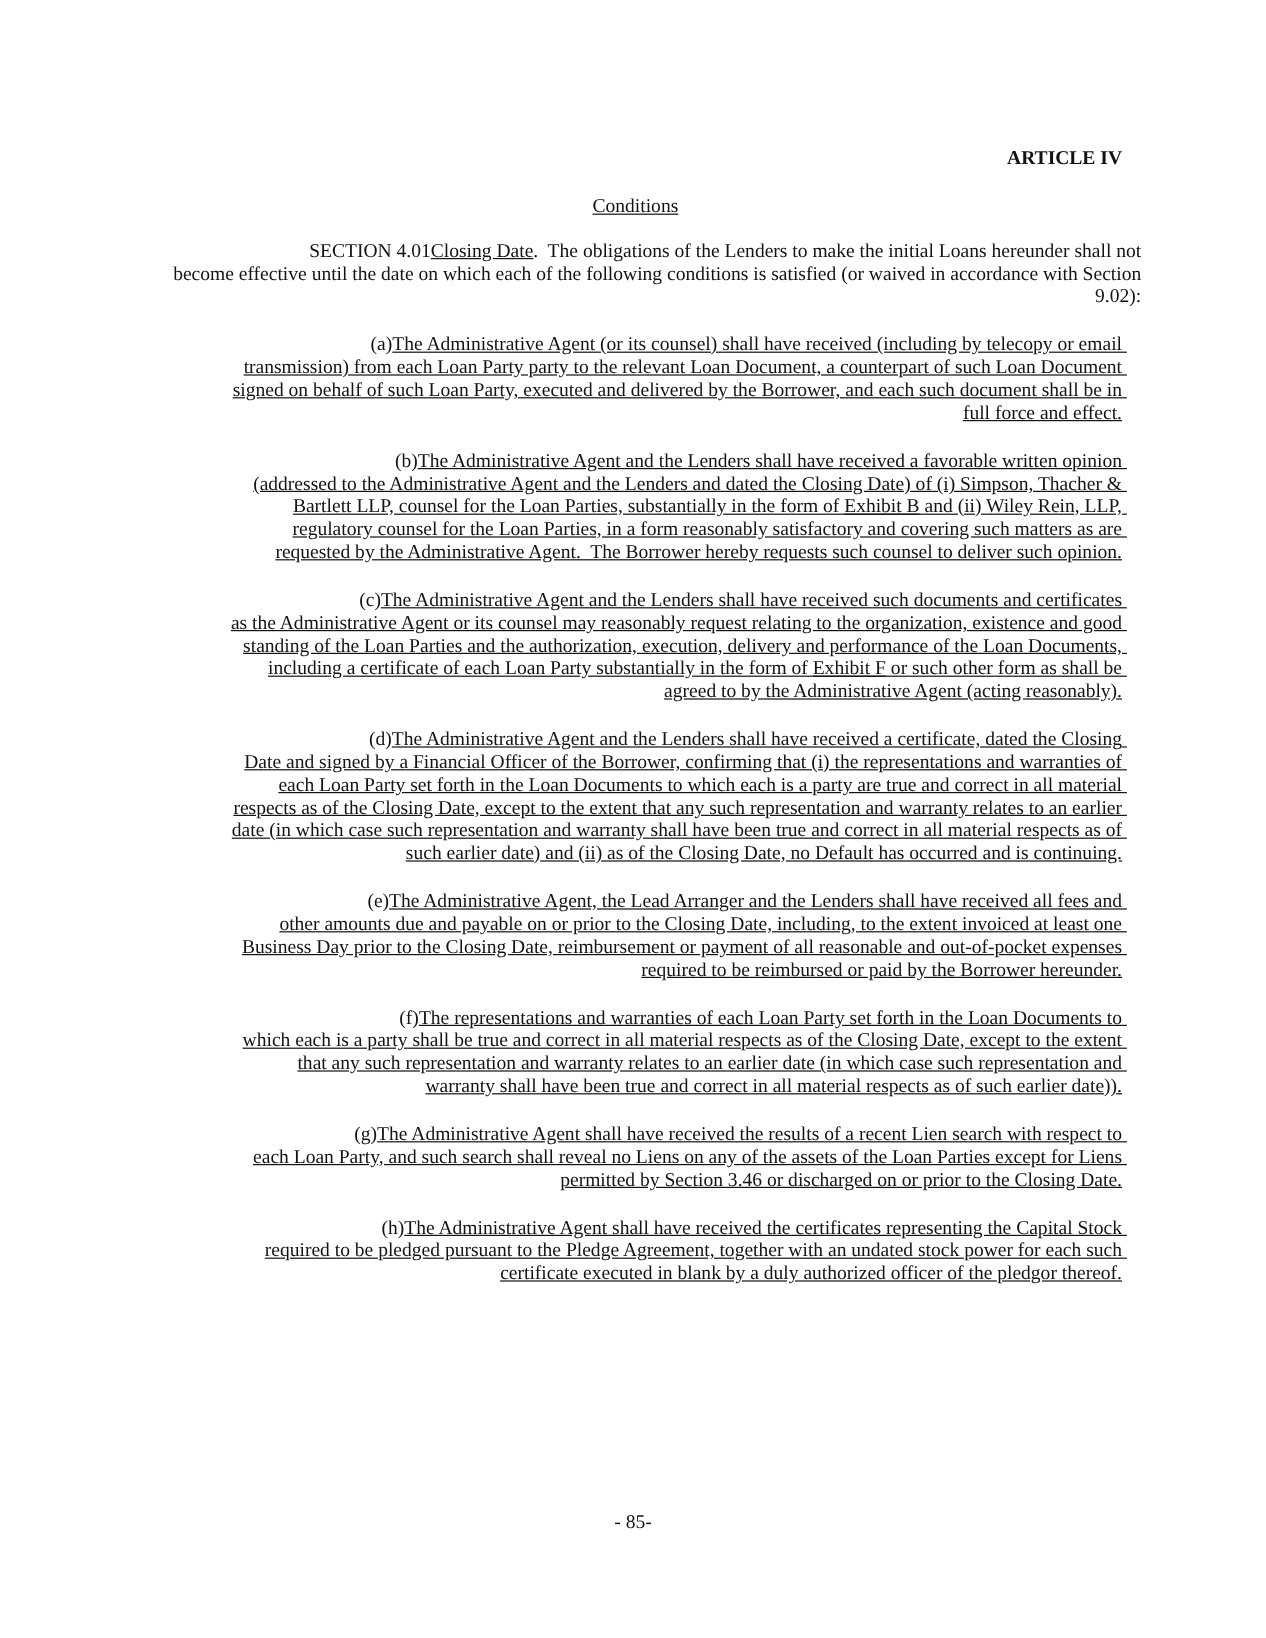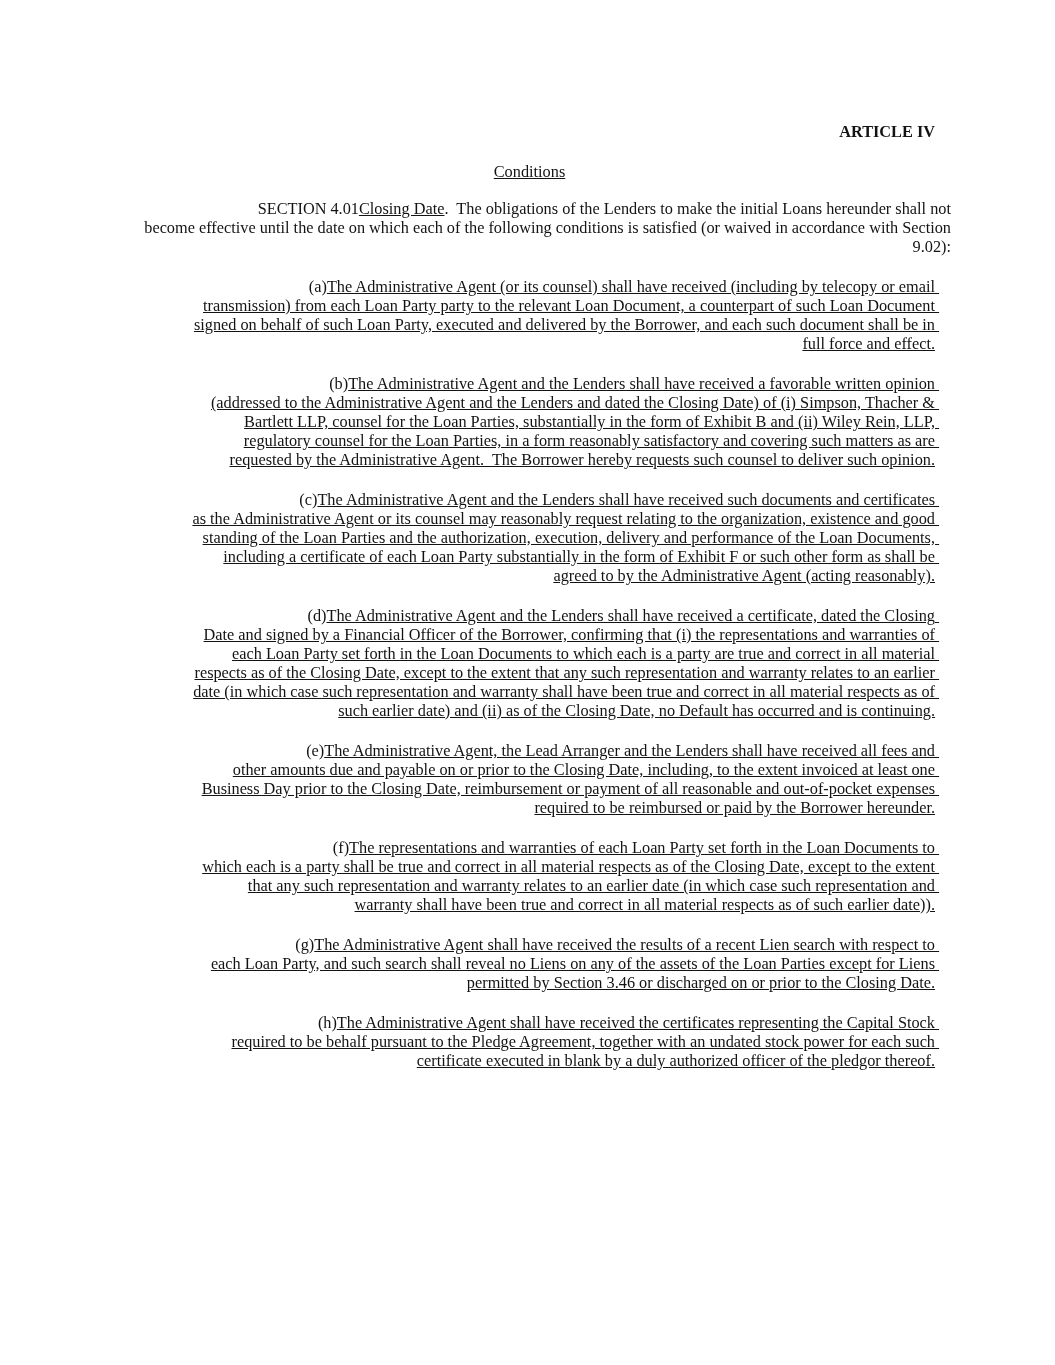--- a/index.html
+++ b/index.html
@@ -79,16 +79,17 @@
     <p class="subheading">Conditions</p>
     <div id="paragraph-list">
         <p class="para para-section"><span class="plabel plabel-section">SECTION 4.01</span><span class="u">Closing Date</span><span>.  The obligations of the Lenders to make the initial Loans hereunder shall not become effective until the date on which each of the following conditions is satisfied (or waived in accordance with Section 9.02):</span></p>
         <p class="para para-clause"><span class="plabel plabel-clause">(a)</span><span>The Administrative Agent (or its counsel) shall have received (including by telecopy or email transmission) from each Loan Party party to the relevant Loan Document, a counterpart of such Loan Document signed on behalf of such Loan Party, executed and delivered by the Borrower, and each such document shall be in full force and effect.</span></p>
         <p class="para para-clause"><span class="plabel plabel-clause">(b)</span><span>The Administrative Agent and the Lenders shall have received a favorable written opinion (addressed to the Administrative Agent and the Lenders and dated the Closing Date) of (i) Simpson, Thacher &amp; Bartlett LLP, counsel for the Loan Parties, substantially in the form of </span><span class="u">Exhibit B</span><span> and (ii) Wiley Rein, LLP, regulatory counsel for the Loan Parties, in a form reasonably satisfactory and covering such matters as are requested by the Administrative Agent.  The Borrower hereby requests such counsel to deliver such opinion.</span></p>
         <p class="para para-clause"><span class="plabel plabel-clause">(c)</span><span>The Administrative Agent and the Lenders shall have received such documents and certificates as the Administrative Agent or its counsel may reasonably request relating to the organization, existence and good standing of the Loan Parties and the authorization, execution, delivery and performance of the Loan Documents, including a certificate of each Loan Party substantially in the form of </span><span class="u">Exhibit F</span><span> or such other form as shall be agreed to by the Administrative Agent (acting reasonably).</span></p>
         <p class="para para-clause"><span class="plabel plabel-clause">(d)</span><span>The Administrative Agent and the Lenders shall have received a certificate, dated the Closing Date and signed by a Financial Officer of the Borrower, confirming that (i) the representations and warranties of each Loan Party set forth in the Loan Documents to which each is a party are true and correct in all material respects as of the Closing Date, except to the extent that any such representation and warranty relates to an earlier date (in which case such representation and warranty shall have been true and correct in all material respects as of such earlier date) and (ii) as of the Closing Date, no Default has occurred and is continuing.</span></p>
         <p class="para para-clause"><span class="plabel plabel-clause">(e)</span><span>The Administrative Agent, the Lead Arranger and the Lenders shall have received all fees and other amounts due and payable on or prior to the Closing Date, including, to the extent invoiced at least one Business Day prior to the Closing Date, reimbursement or payment of all reasonable and out-of-pocket expenses required to be reimbursed or paid by the Borrower hereunder.</span></p>
         <p class="para para-clause"><span class="plabel plabel-clause">(f)</span><span>The representations and warranties of each Loan Party set forth in the Loan Documents to which each is a party shall be true and correct in all material respects as of the Closing Date, except to the extent that any such representation and warranty relates to an earlier date (in which case such representation and warranty shall have been true and correct in all material respects as of such earlier date)).</span></p>
         <p class="para para-clause"><span class="plabel plabel-clause">(g)</span><span>The Administrative Agent shall have received the results of a recent Lien search with respect to each Loan Party, and such search shall reveal no Liens on any of the assets of the Loan Parties except for Liens permitted by Section 3.46 or discharged on or prior to the Closing Date.</span></p>
-        <p class="para para-clause"><span class="plabel plabel-clause">(h)</span><span>The Administrative Agent shall have received the certificates representing the Capital Stock required to be behalf pursuant to the Pledge Agreement, together with an undated stock power for each such certificate executed in blank by a duly authorized officer of the pledgor thereof.</span></p>
+        <p class="para para-clause"><span class="plabel plabel-clause">(h)</span><span>The Administrative Agent shall have received the certificates representing the Capital Stock required to be pledged pursuant to the Pledge Agreement, together with an undated stock power for each such certificate executed in blank by a duly authorized officer of the pledgor thereof.</span></p>
       </div>
   </div>
+  <div class="footer">- 85-</div>
 </div>
 
 </body></html>

